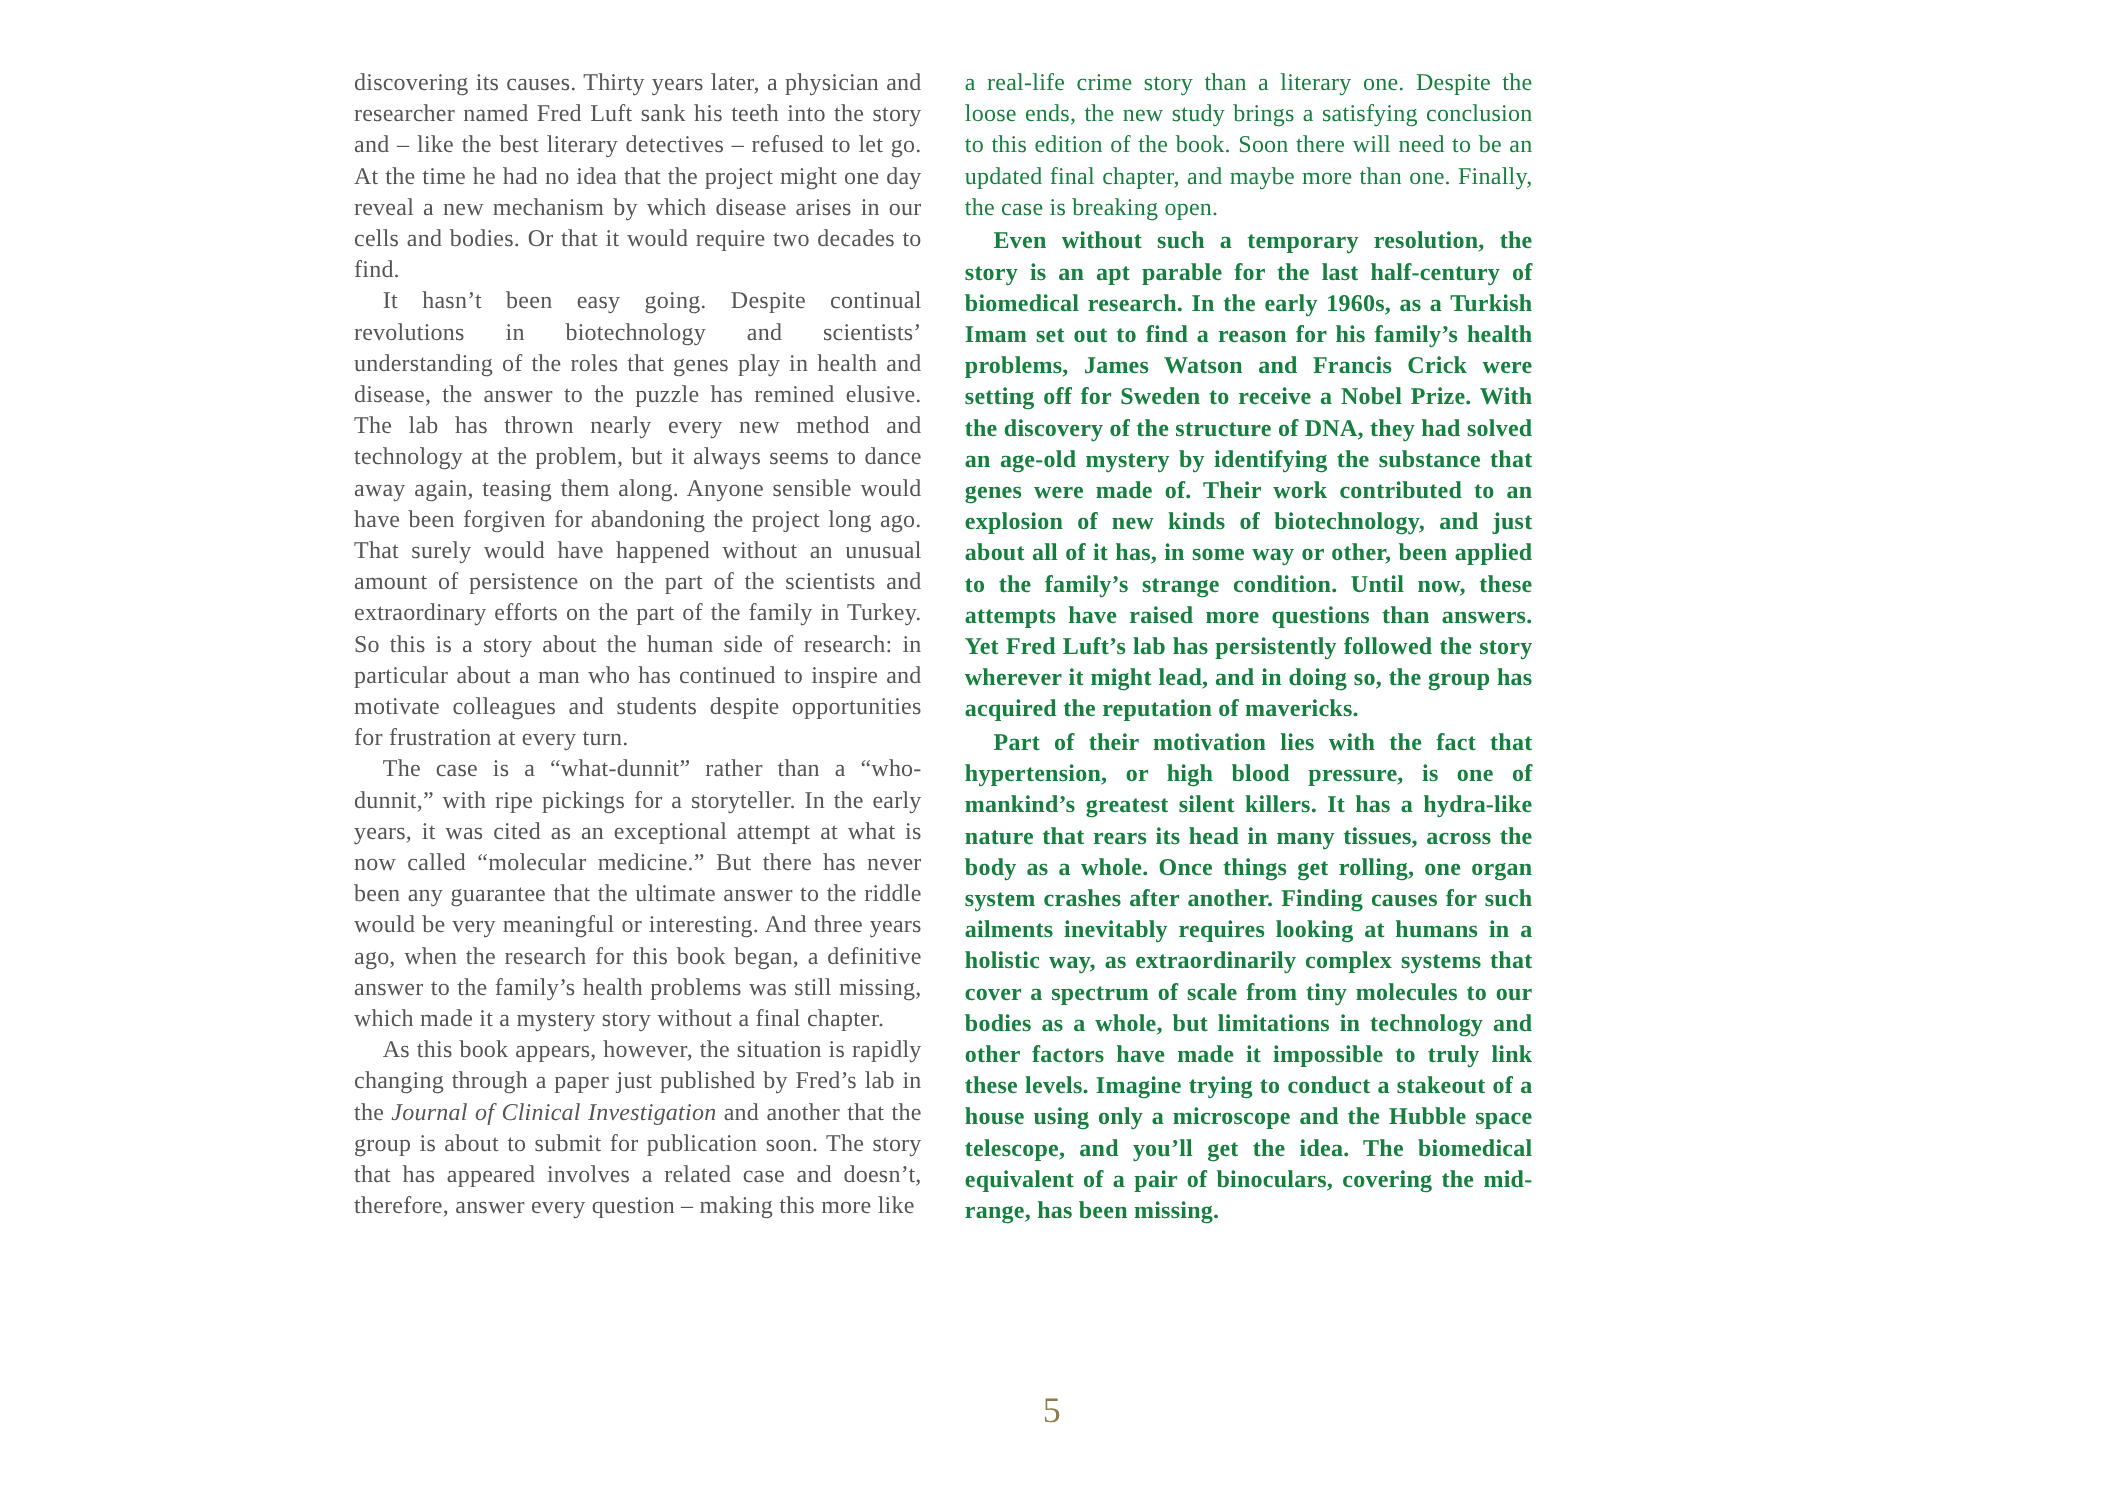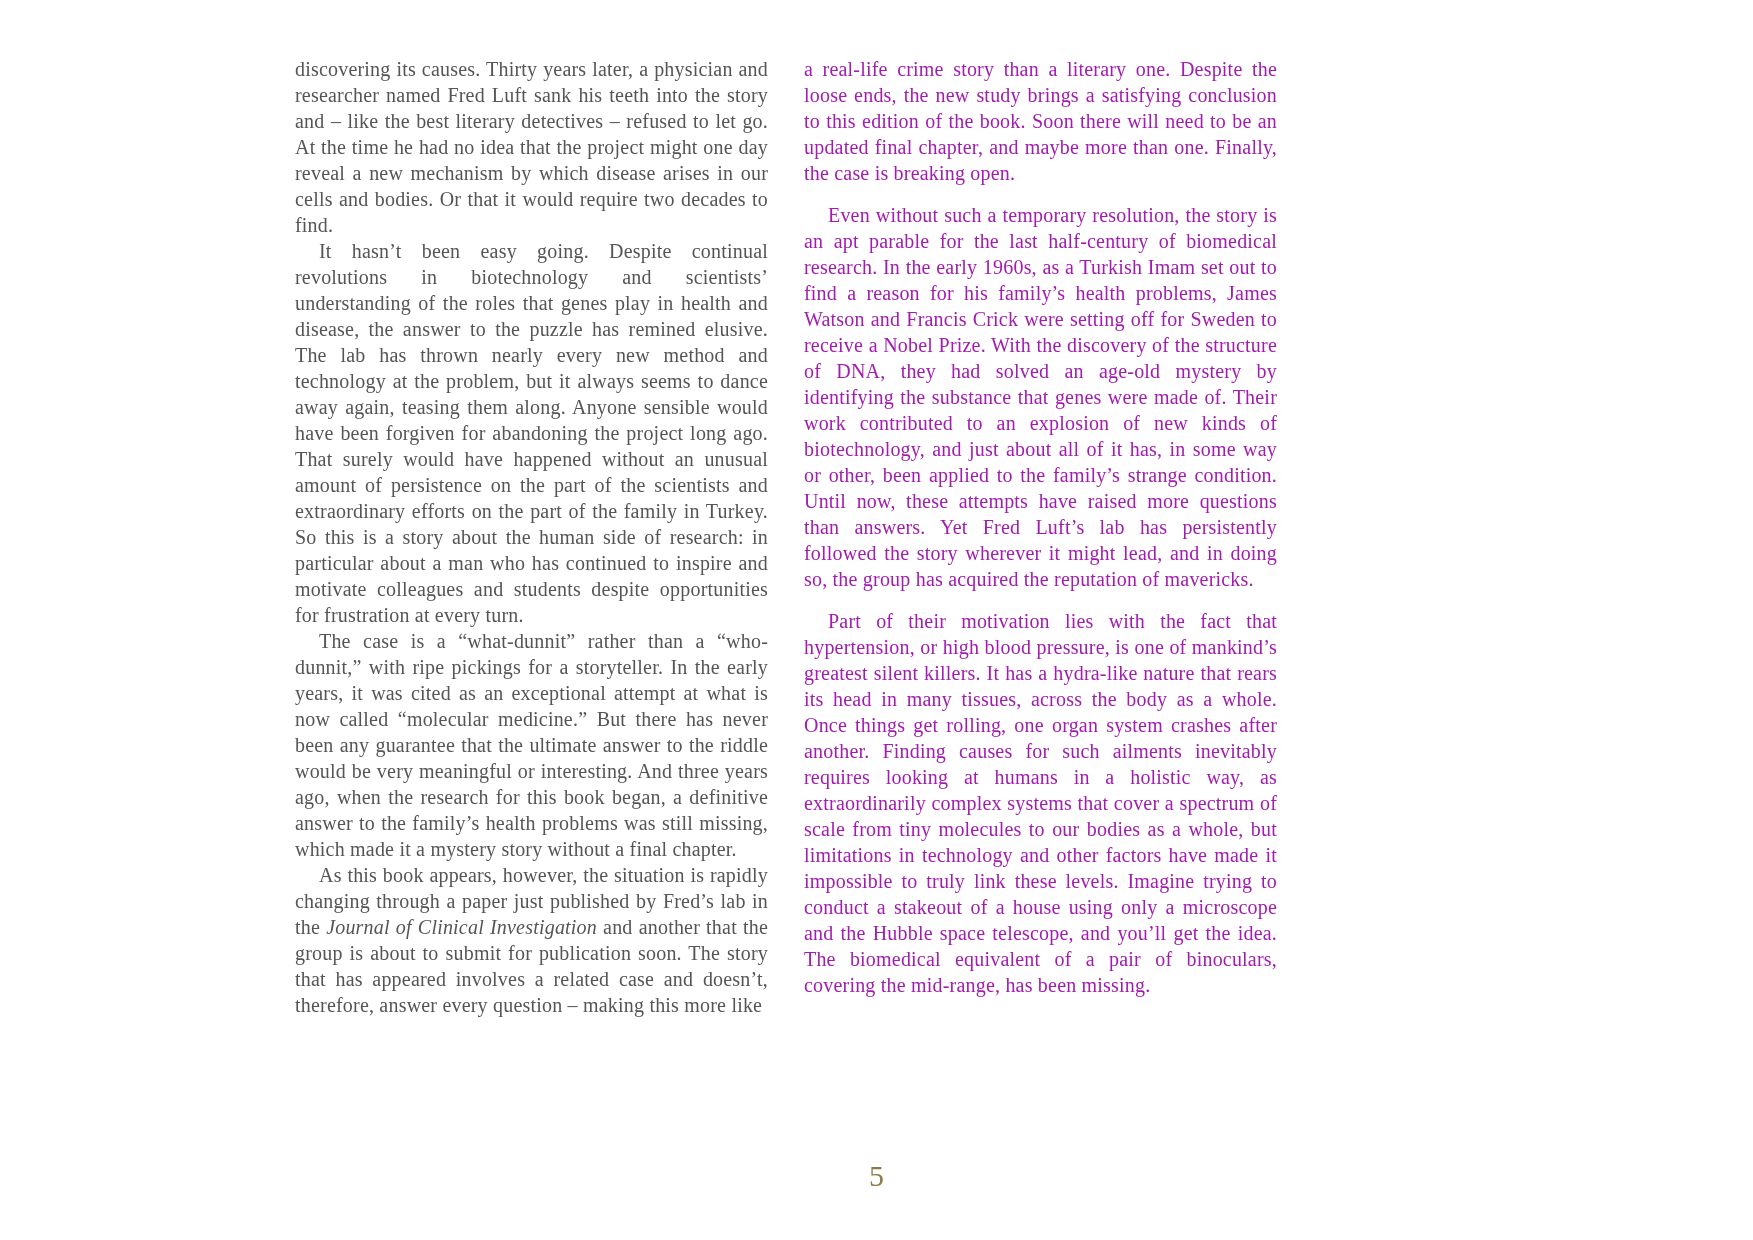--- a/index.html
+++ b/index.html
@@ -36,21 +36,21 @@
     text-align: justify;
     letter-spacing: 0.2px;
   }
   .column p {
     margin: 0;
   }
   .column p.indent {
     text-indent: 24px;
   }
   .column-left p + p { }
-  .column-right p + p { margin-top: 16px; }
+  .column-right p + p { margin-top: 2px; font-weight: bold; }
   .column em {
     font-style: italic;
   }
   .page-number {
     position: absolute;
     left: 0;
     top: 1158px;
     width: 1753px;
     text-align: center;
     font-size: 30px;
@@ -63,20 +63,20 @@
 <body style="background: rgb(255, 255, 255);">
 
 <div class="page">
   <div class="text-columns">
     <div class="column column-left" style="color: rgb(85, 85, 88);">
         <p><span>discovering its causes. Thirty years later, a physician and researcher named Fred Luft sank his teeth into the story and – like the best literary detectives – refused to let go. At the time he had no idea that the project might one day reveal a new mechanism by which disease arises in our cells and bodies. Or that it would require two decades to find.</span></p>
         <p class="indent"><span>It hasn’t been easy going. Despite continual revolutions in biotechnology and scientists’ understanding of the roles that genes play in health and disease, the answer to the puzzle has remined elusive. The lab has thrown nearly every new method and technology at the problem, but it always seems to dance away again, teasing them along. Anyone sensible would have been forgiven for abandoning the project long ago. That surely would have happened without an unusual amount of persistence on the part of the scientists and extraordinary efforts on the part of the family in Turkey. So this is a story about the human side of research: in particular about a man who has continued to inspire and motivate colleagues and students despite opportunities for frustration at every turn.</span></p>
         <p class="indent"><span>The case is a “what-dunnit” rather than a “who-dunnit,” with ripe pickings for a storyteller. In the early years, it was cited as an exceptional attempt at what is now called “molecular medicine.” But there has never been any guarantee that the ultimate answer to the riddle would be very meaningful or interesting. And three years ago, when the research for this book began, a definitive answer to the family’s health problems was still missing, which made it a mystery story without a final chapter.</span></p>
         <p class="indent"><span>As this book appears, however, the situation is rapidly changing through a paper just published by Fred’s lab in the </span><em>Journal of Clinical Investigation</em><span> and another that the group is about to submit for publication soon. The story that has appeared involves a related case and doesn’t, therefore, answer every question – making this more like</span></p>
       </div>
-    <div class="column column-right" style="color: #a21caf;">
+    <div class="column column-right" style="color: #15803d;">
         <p><span>a real-life crime story than a literary one. Despite the loose ends, the new study brings a satisfying conclusion to this edition of the book. Soon there will need to be an updated final chapter, and maybe more than one. Finally, the case is breaking open.</span></p>
         <p class="indent"><span>Even without such a temporary resolution, the story is an apt parable for the last half-century of biomedical research. In the early 1960s, as a Turkish Imam set out to find a reason for his family’s health problems, James Watson and Francis Crick were setting off for Sweden to receive a Nobel Prize. With the discovery of the structure of DNA, they had solved an age-old mystery by identifying the substance that genes were made of. Their work contributed to an explosion of new kinds of biotechnology, and just about all of it has, in some way or other, been applied to the family’s strange condition. Until now, these attempts have raised more questions than answers. Yet Fred Luft’s lab has persistently followed the story wherever it might lead, and in doing so, the group has acquired the reputation of mavericks.</span></p>
         <p class="indent"><span>Part of their motivation lies with the fact that hypertension, or high blood pressure, is one of mankind’s greatest silent killers. It has a hydra-like nature that rears its head in many tissues, across the body as a whole. Once things get rolling, one organ system crashes after another. Finding causes for such ailments inevitably requires looking at humans in a holistic way, as extraordinarily complex systems that cover a spectrum of scale from tiny molecules to our bodies as a whole, but limitations in technology and other factors have made it impossible to truly link these levels. Imagine trying to conduct a stakeout of a house using only a microscope and the Hubble space telescope, and you’ll get the idea. The biomedical equivalent of a pair of binoculars, covering the mid-range, has been missing.</span></p>
       </div>
   </div>
   <div class="page-number" style="color: rgb(142, 123, 73);">5</div>
 </div>
 
 </body></html>

